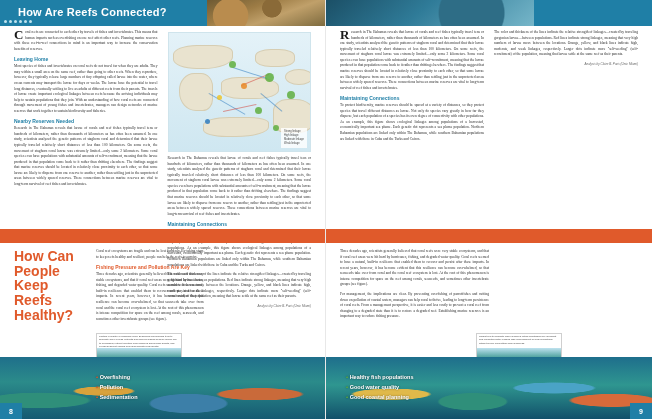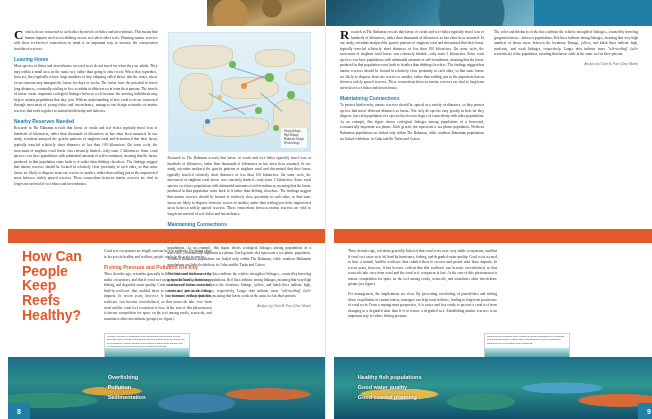--- a/index.html
+++ b/index.html
@@ -77,21 +77,21 @@
   .n-orange { background:#e98a27; }
   .n-yellow { background:#edc328; }
   .n-blue { background:#2f7cc0; }
   .flow { position:absolute; height:0.8px; background:#2f7cc0; opacity:.55;
           transform-origin:0 0; }
   .flow.r { background:#d4453c; }
   .mapleg { position:absolute; right:3px; bottom:3px; background:rgba(255,255,255,.8);
             padding:2px 3px; font-size:2.6px; color:#444; line-height:1.5; }
 
   
-  .feature { position:absolute; left:8px; bottom:0; width:100%; height:190px; }
+  .feature { position:absolute; left:0; bottom:0; width:100%; height:190px; }
   .feat-head {
     position:absolute; top:0; left:0; width:100%; height:14px; background:#e05a2b;
   }
   .bigtitle {
     position:absolute; left:14px; top:20px; width:76px;
     color:#e05a2b; font-size:14px; font-weight:bold; line-height:1.05;
     font-family:"Liberation Sans", sans-serif;
   }
   .feat-cols { position:absolute; left:96px; top:20px; right:14px; display:flex; gap:9px; }
 
@@ -138,20 +138,26 @@
      background:linear-gradient(180deg,#bfe2ef 0%, #2e8f86 60%, #1d5f72 100%); }
   .inset .art i { position:absolute; border-radius:50%; }
 </style>
 </head>
 <body>
 
 <div class="spread">
 
   <div class="page left">
 
+    <div class="topband">
+      <span class="dots">
+        <i></i><i></i><i></i><i></i><i></i><i></i>
+      </span>
+      <span class="ttl">How Are Reefs Connected?</span>
+    </div>
     <div class="topphoto"></div>
 
     <div class="body-area">
       <div class="cols">
 
         <div class="col">
           <p class="tx dropcap">Coral reefs are connected to each other by travels of fishes and invertebrates. This means that human impacts such as overfishing on one reef affect other reefs. Planning marine reserves with these reef-to-reef connections in mind is an important way to increase the conservation benefits of reserves.</p>
 
           <h3 class="sub">Leaving Home</h3>
           <p class="tx">Most species of fishes and invertebrates on coral reefs do not travel far when they are adults. They may within a small area on the same reef, rather than going to other reefs. When they reproduce, however, they typically release large numbers of tiny offspring called larvae into the water, where ocean currents may transport the larvae for days or weeks. The larvae have the potential to travel long distances, eventually settling to live as adults at different reefs from their parents. The travels of larvae create important ecological linkages between reefs because the arriving individuals may help to sustain populations that they join. With an understanding of how coral reefs are connected through movement of young fishes and invertebrates, managers can design networks of marine reserves that work together to sustain biodiversity and fisheries.</p>

